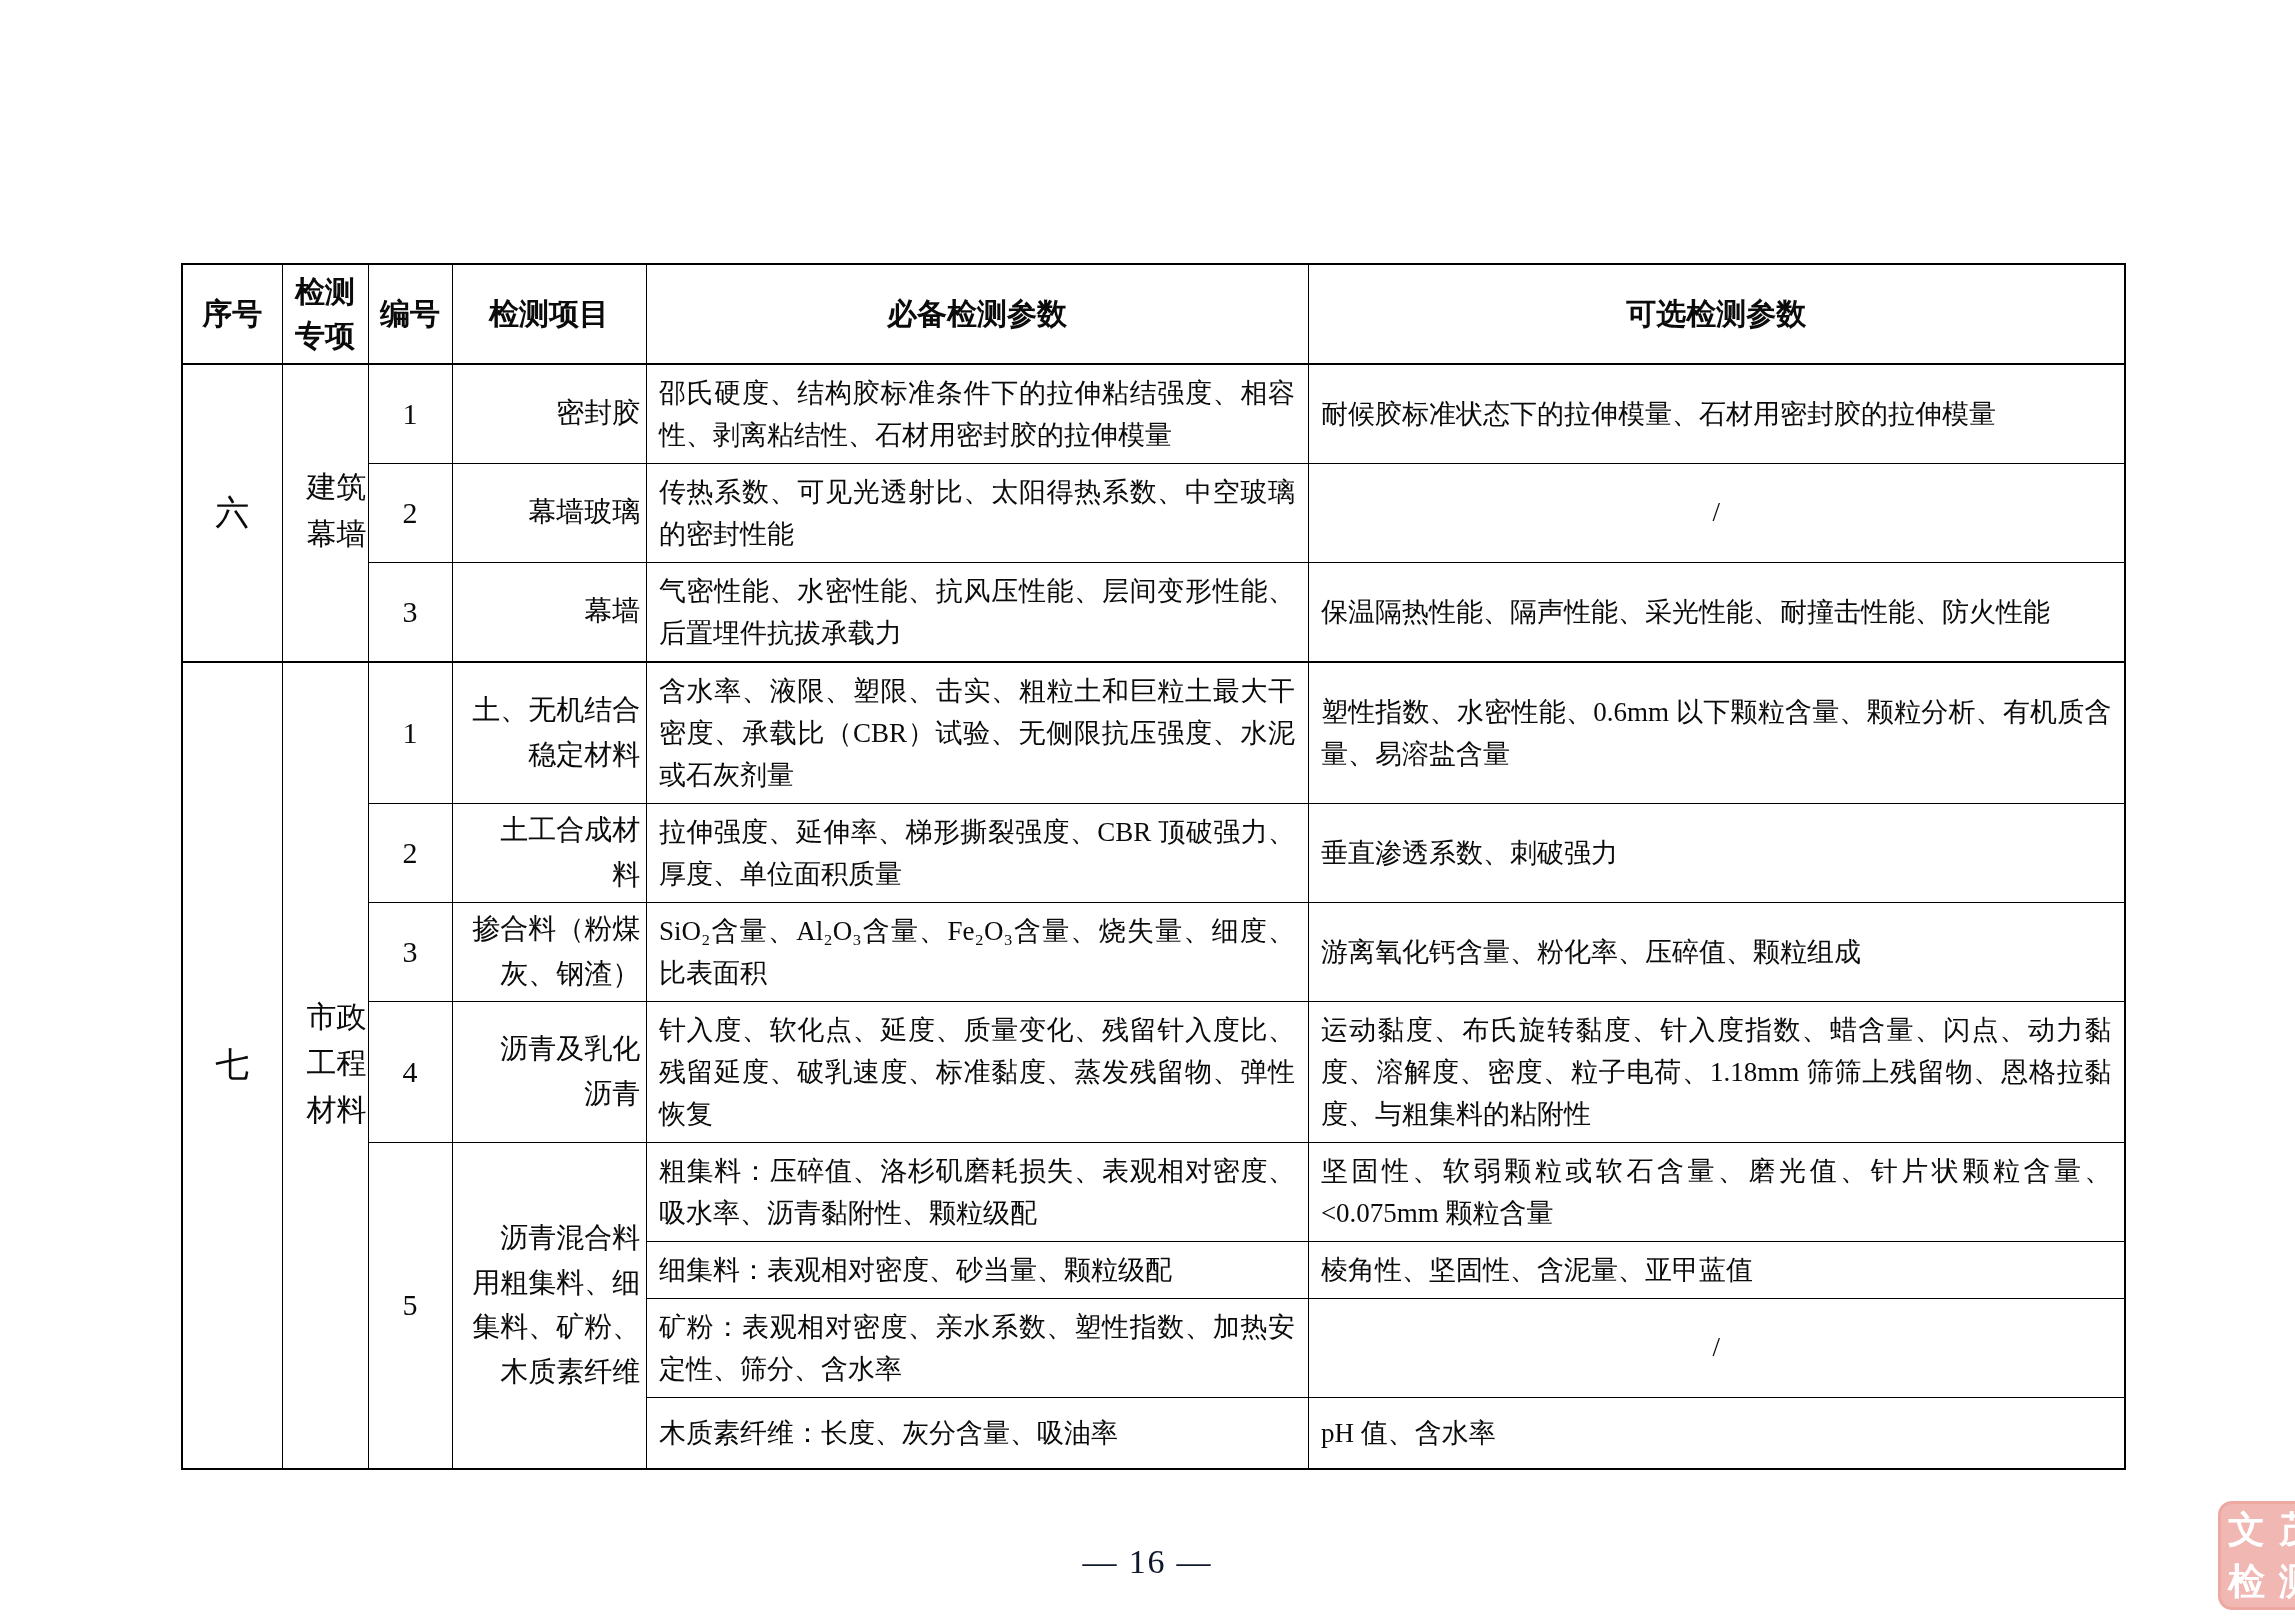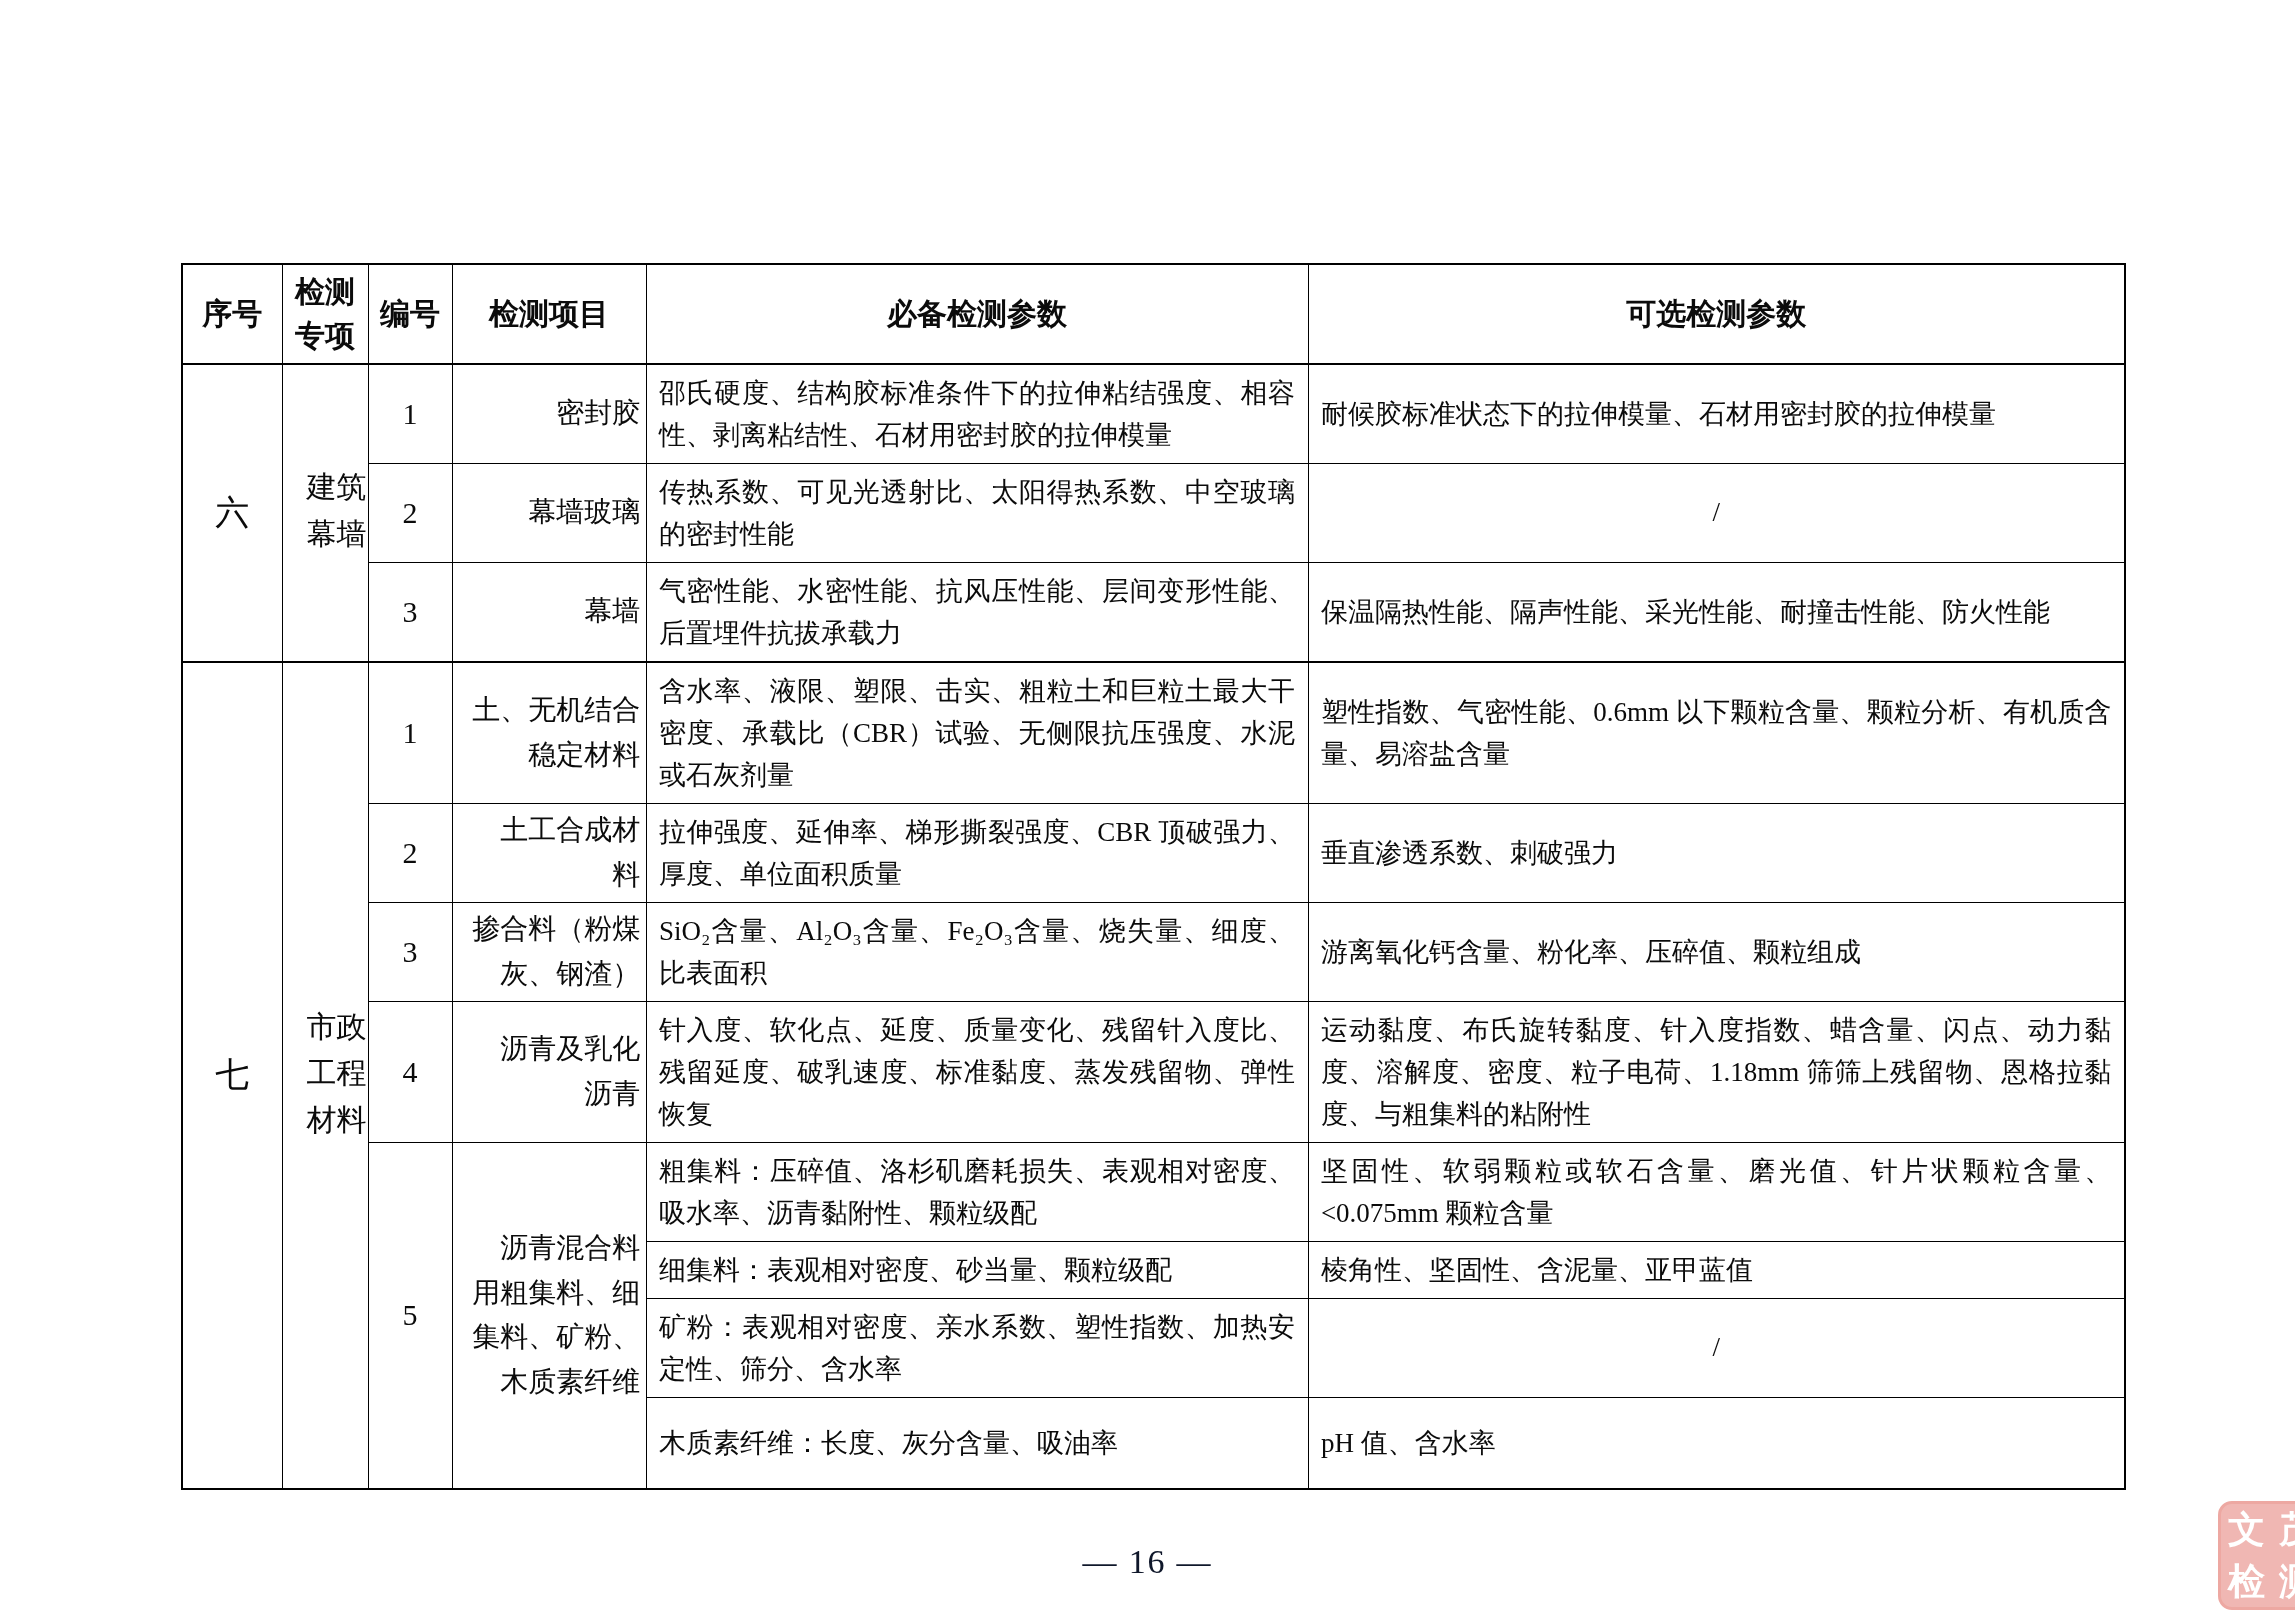--- a/index.html
+++ b/index.html
@@ -154,21 +154,21 @@
 
     <tr class="sect" style="height:124px">
       <td class="serial" rowspan="8">七</td>
       <td class="spec" rowspan="8">市政
 工程
 材料</td>
       <td class="no">1</td>
       <td class="item">土、无机结合
 稳定材料</td>
       <td class="par">含水率、液限、塑限、击实、粗粒土和巨粒土最大干密度、承载比（CBR）试验、无侧限抗压强度、水泥或石灰剂量</td>
-      <td class="par">塑性指数、气密性能、0.6mm 以下颗粒含量、颗粒分析、有机质含量、易溶盐含量</td>
+      <td class="par">塑性指数、水密性能、0.6mm 以下颗粒含量、颗粒分析、有机质含量、易溶盐含量</td>
     </tr>
     <tr style="height:92px">
       <td class="no">2</td>
       <td class="item">土工合成材
 料</td>
       <td class="par">拉伸强度、延伸率、梯形撕裂强度、CBR 顶破强力、厚度、单位面积质量</td>
       <td class="par">垂直渗透系数、刺破强力</td>
     </tr>
     <tr style="height:94px">
       <td class="no">3</td>
@@ -194,21 +194,21 @@
       <td class="par">坚固性、软弱颗粒或软石含量、磨光值、针片状颗粒含量、&lt;0.075mm 颗粒含量</td>
     </tr>
     <tr style="height:49px">
       <td class="par">细集料：表观相对密度、砂当量、颗粒级配</td>
       <td class="par">棱角性、坚固性、含泥量、亚甲蓝值</td>
     </tr>
     <tr style="height:88px">
       <td class="par">矿粉：表观相对密度、亲水系数、塑性指数、加热安定性、筛分、含水率</td>
       <td class="slash">/</td>
     </tr>
-    <tr style="height:92px">
+    <tr style="height:72px">
       <td class="par">木质素纤维：长度、灰分含量、吸油率</td>
       <td class="par">pH 值、含水率</td>
     </tr>
   </tbody>
     </table>
 
   <div class="footer">— 16 —</div>
 
   <div class="stamp">
     <span>文</span>

